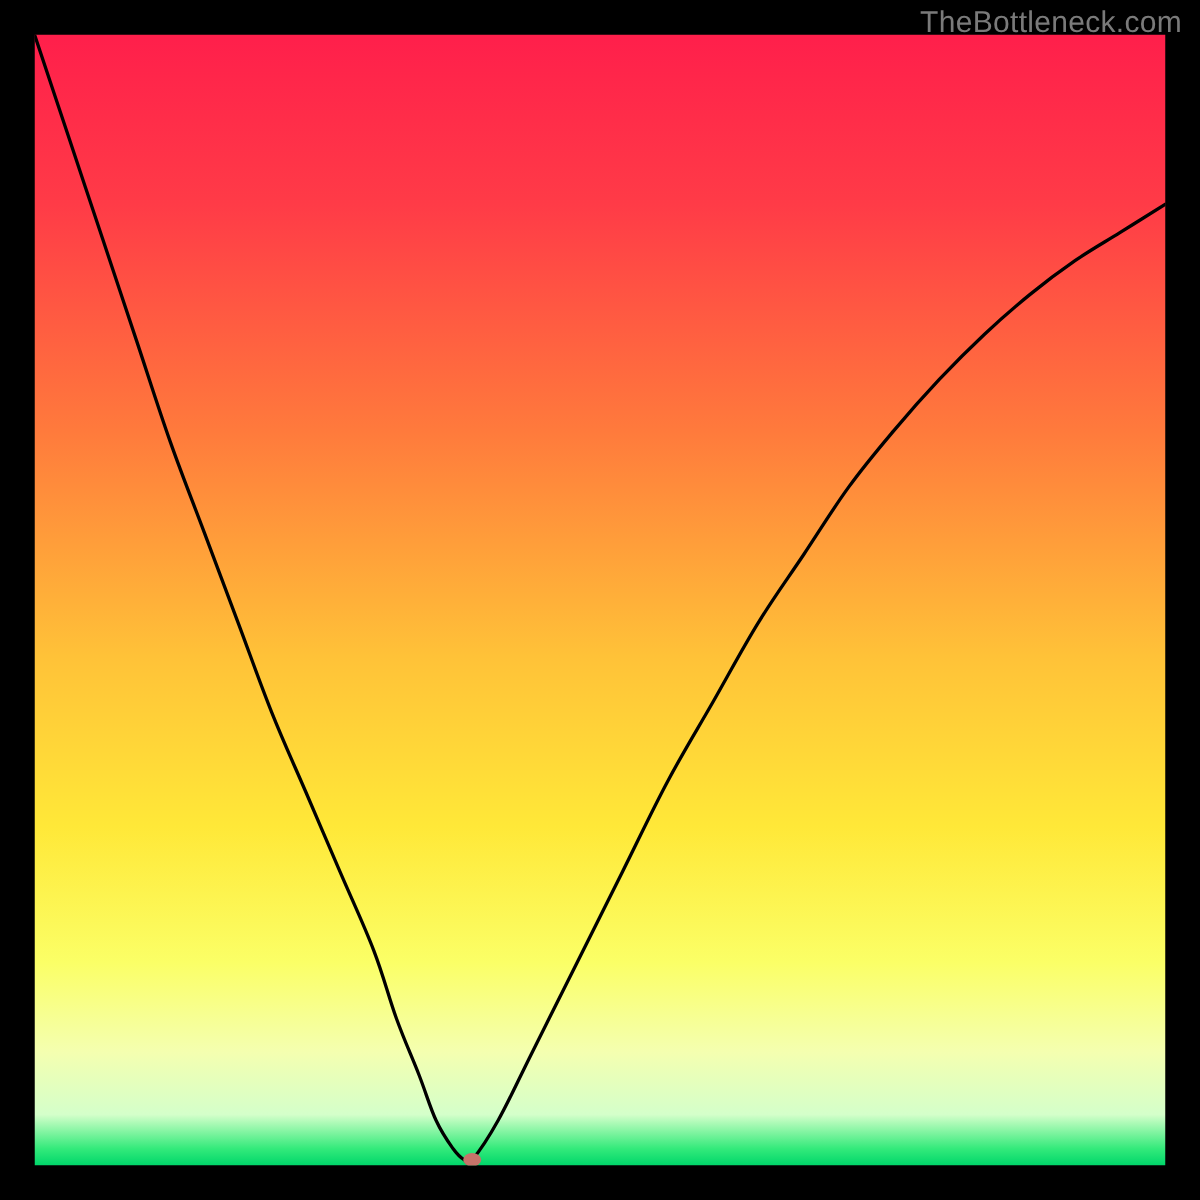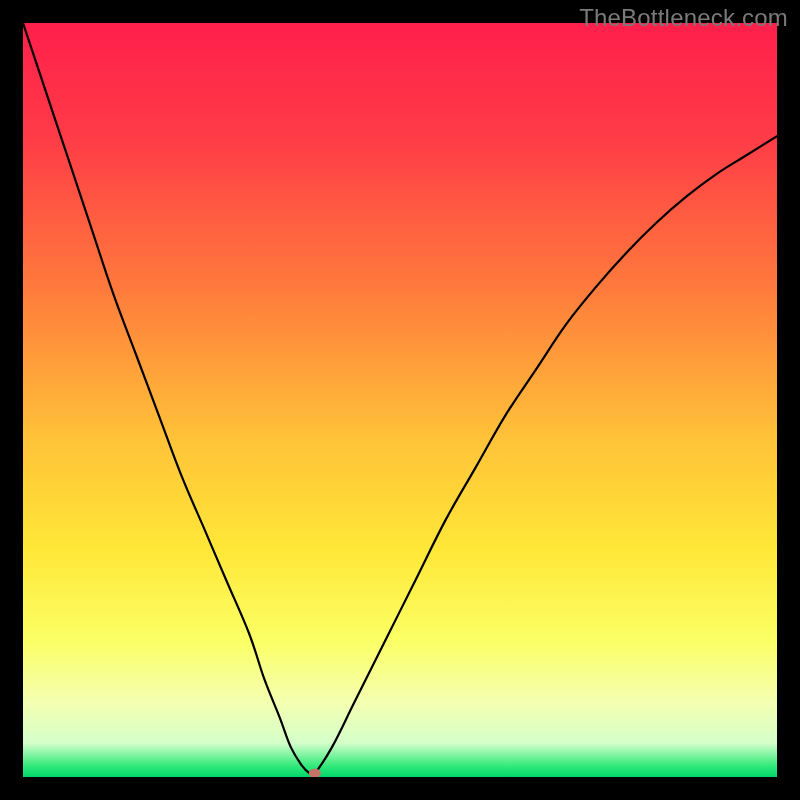--- a/index.html
+++ b/index.html
@@ -9,21 +9,21 @@
     height: 800px;
     background: #000;
     font-family: Arial, Helvetica, sans-serif;
     position: relative;
   }
   .watermark {
     position: absolute;
     top: 4px;
     right: 12px;
     color: #7a7a7a;
-    font-size: 24px;
+    font-size: 20px;
     font-weight: 400;
     z-index: 10;
     letter-spacing: 0.2px;
   }
   .plot-frame {
     position: absolute;
     left: 23px;
     top: 23px;
     width: 754px;
     height: 754px;

